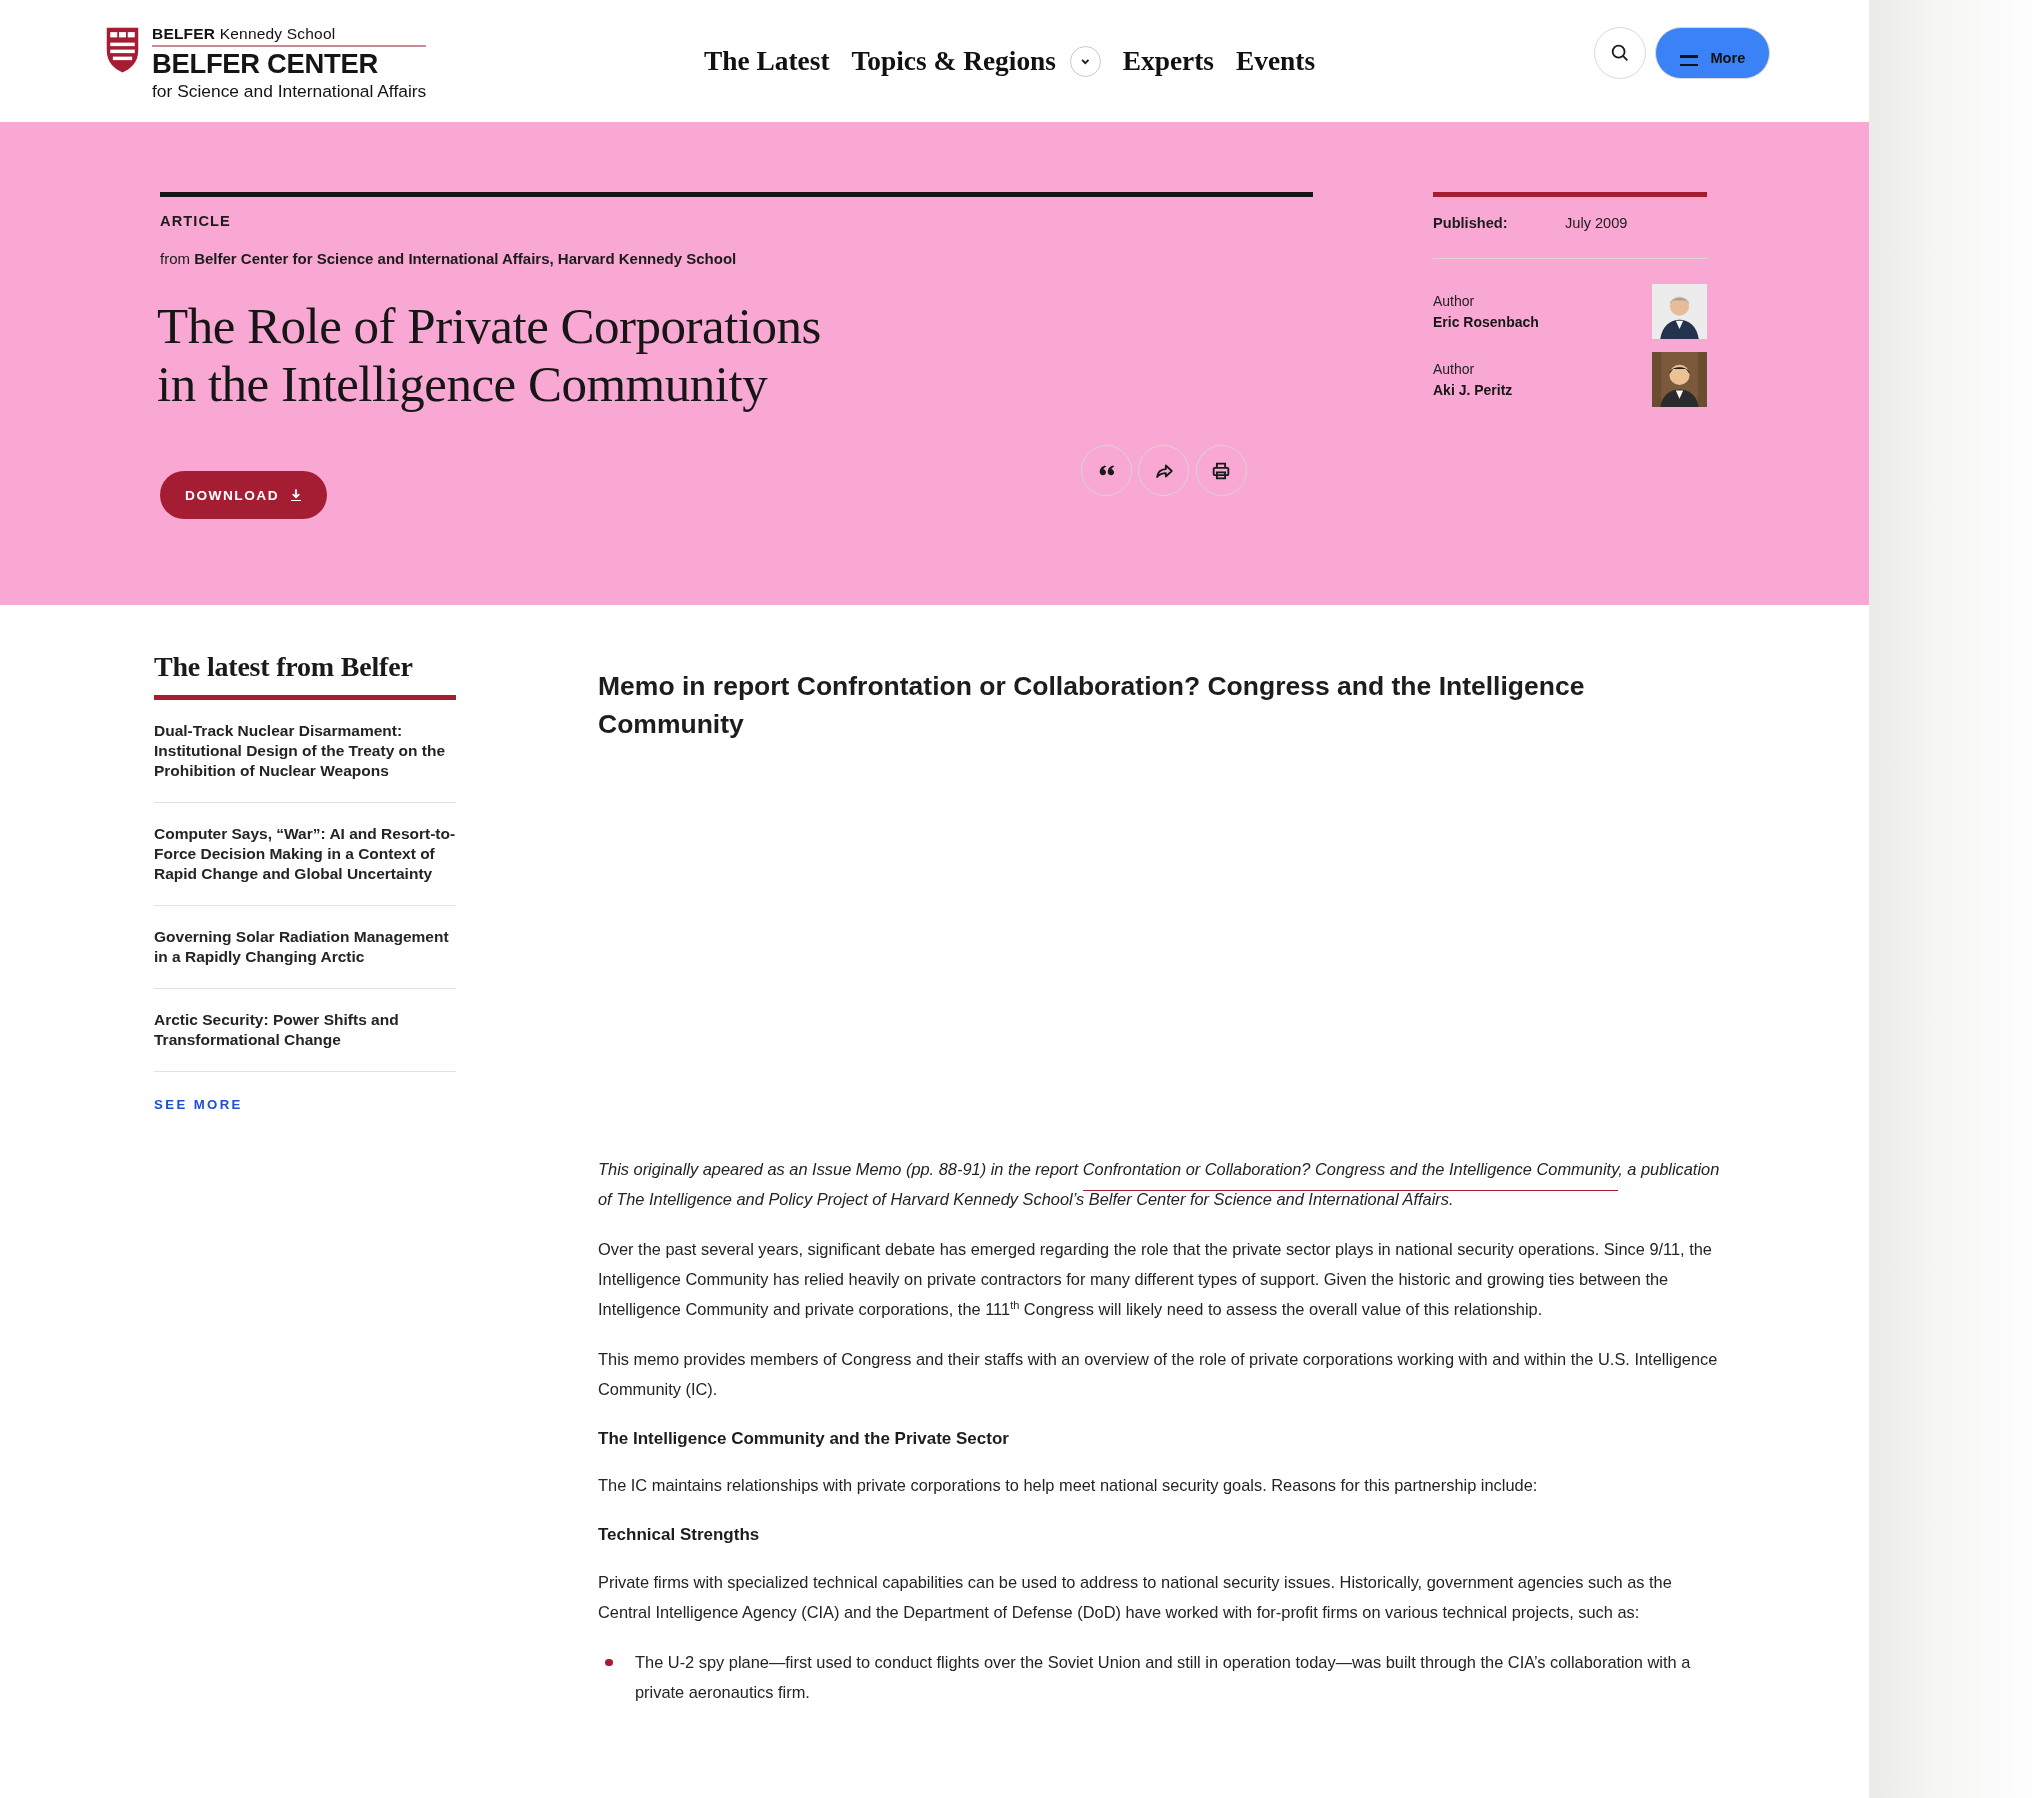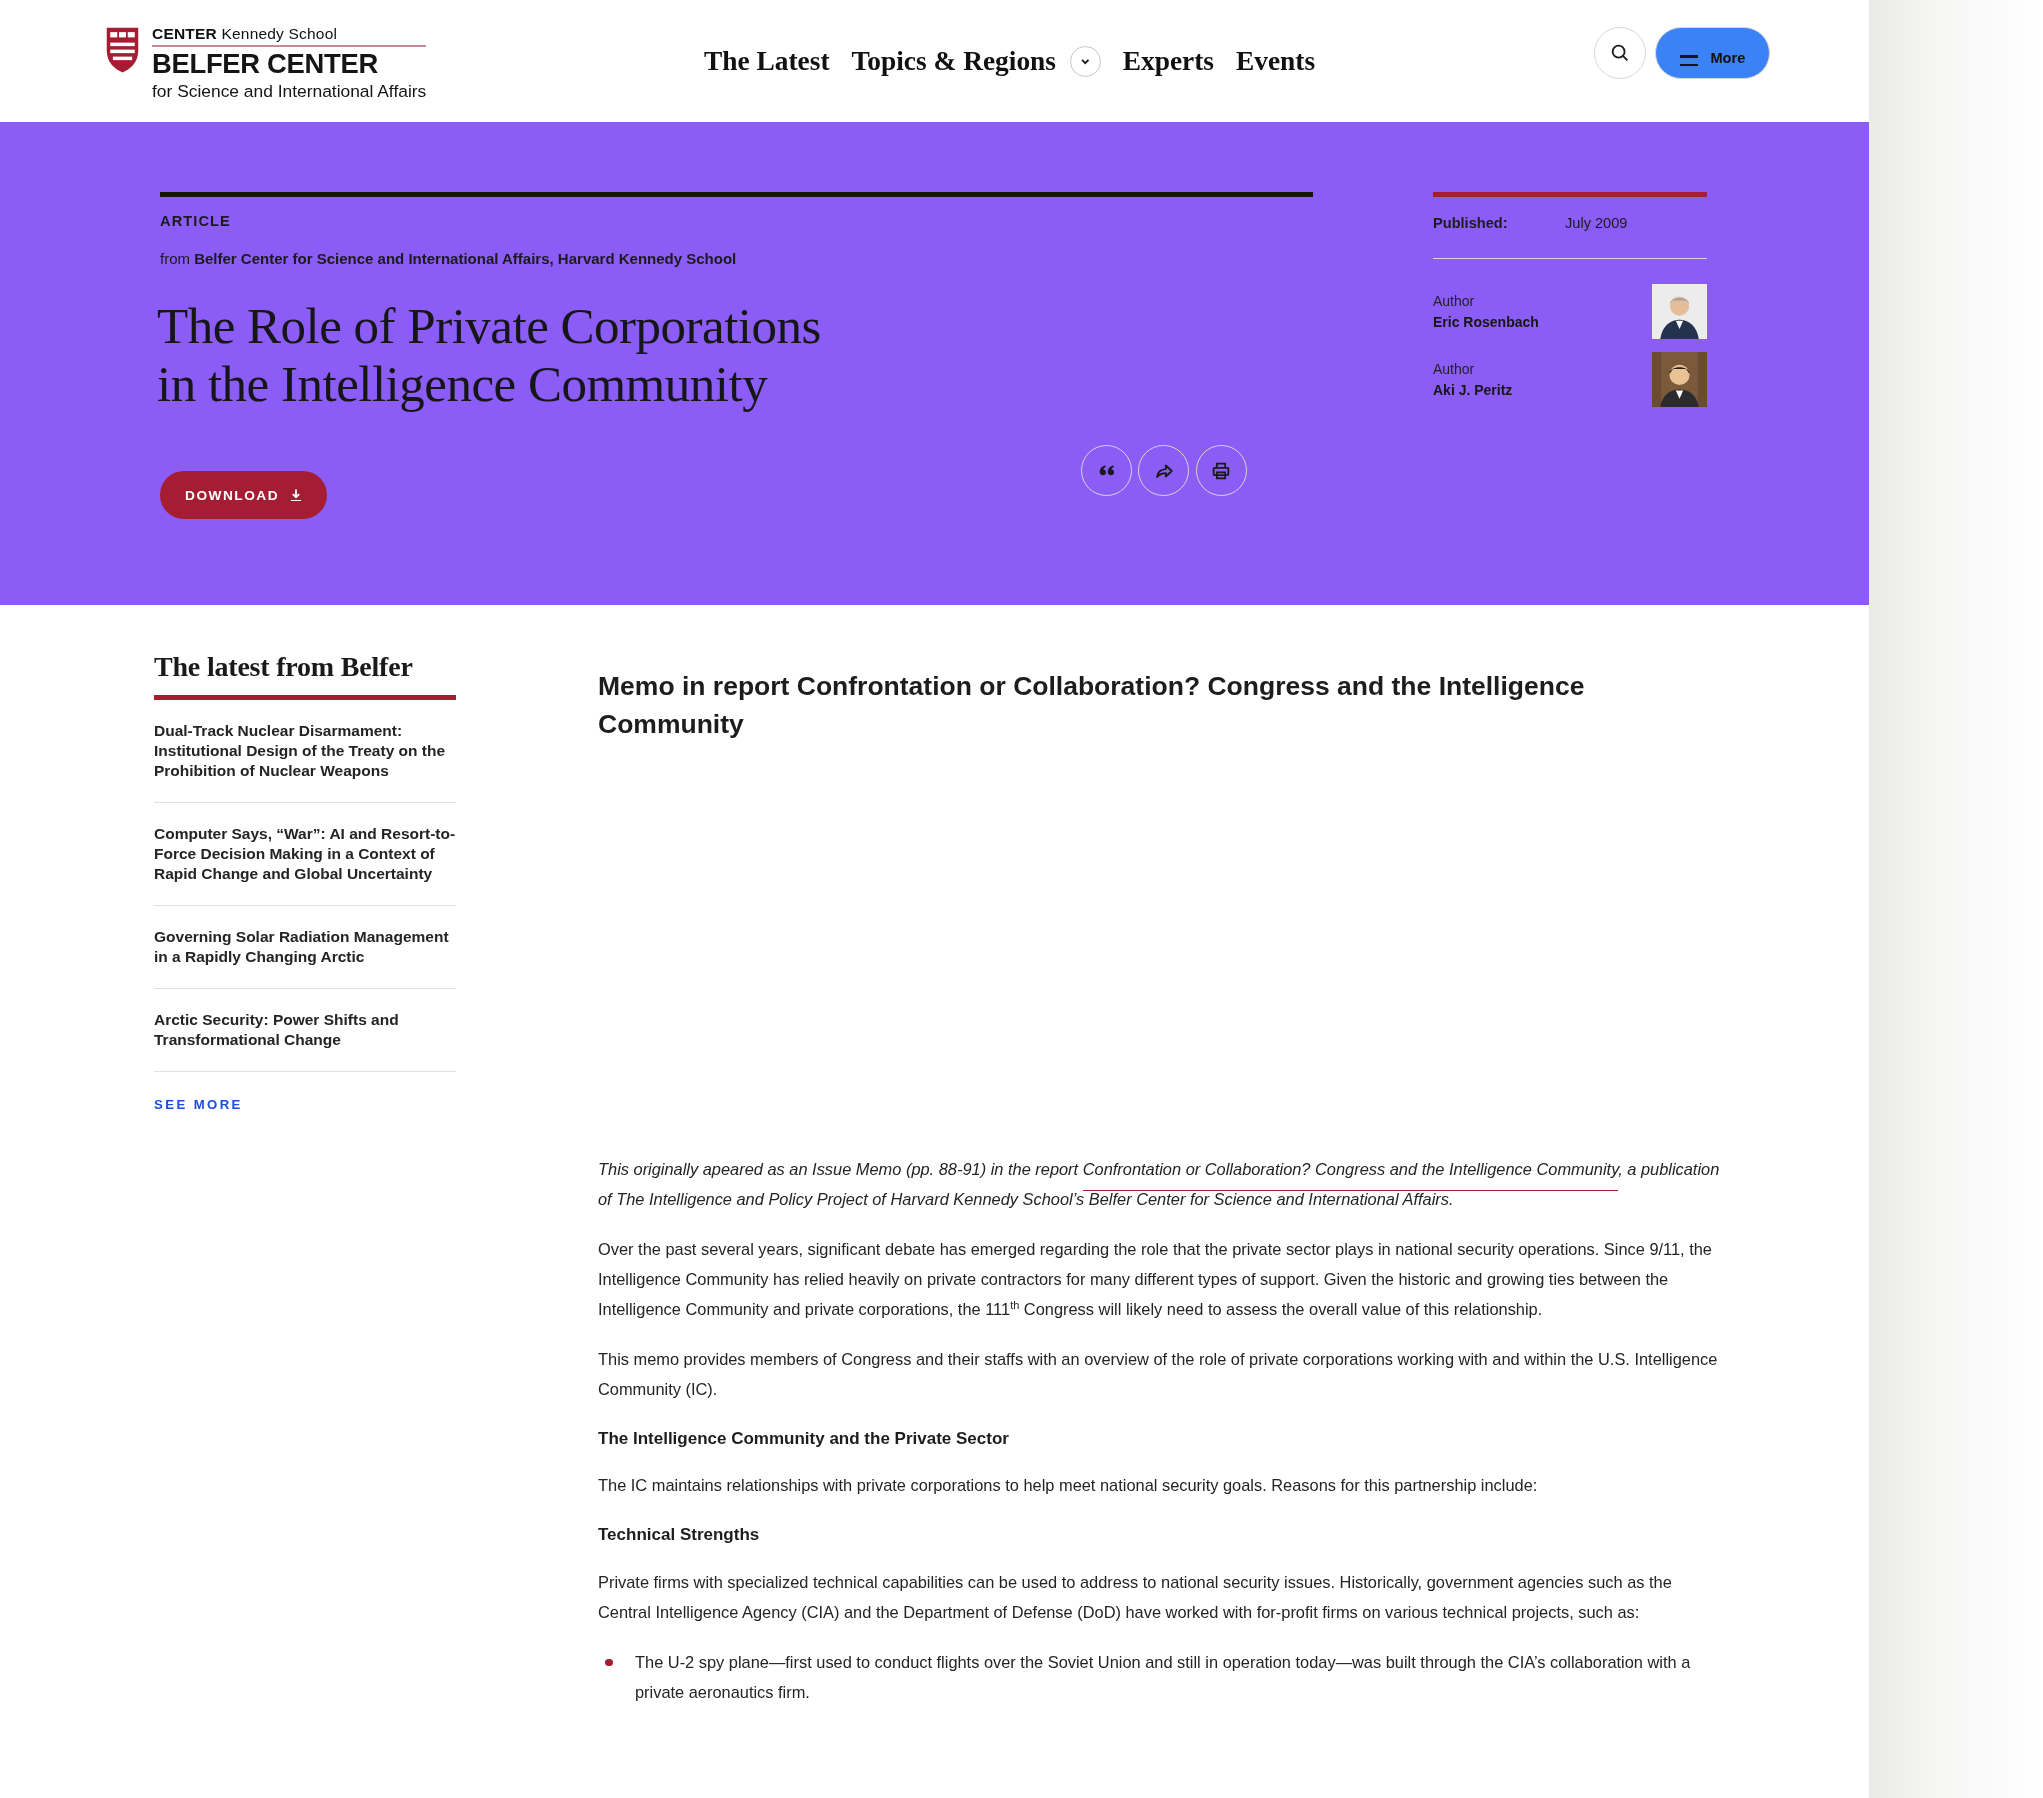--- a/index.html
+++ b/index.html
@@ -35,21 +35,21 @@
   .header-actions{position:absolute;left:1594px;top:27.4px;display:flex;align-items:center;gap:9.1px;}
   .icon-circle{width:52px;height:52px;border-radius:50%;border:0.9px solid #d9d9d6;background:#fff;
     display:flex;align-items:center;justify-content:center;cursor:pointer;padding:0;}
   .more-pill{height:52px;border-radius:26.5px;border:0.9px solid #d9d9d6;background:#3b82f6;
     display:flex;align-items:flex-end;gap:12px;padding:12px 24px;font-size:14.6px;font-weight:700;color:#111;
     font-family:"Liberation Sans",sans-serif;cursor:pointer;}
   .burger{display:inline-flex;flex-direction:column;gap:6.4px;}
   .burger i{width:18.3px;height:2.3px;background:#141414;display:block;}
 
   
-  .hero{position:absolute;top:122px;left:0;width:1869px;height:483px;background:#8b5cf6;}
+  .hero{position:absolute;top:122px;left:0;width:1869px;height:483px;background:#f9a8d4;}
   .rule-black{position:absolute;left:160px;top:70px;width:1153px;height:4.6px;background:#141414;}
   .kicker{position:absolute;left:160px;top:91px;font-size:14.6px;font-weight:700;letter-spacing:1.1px;color:#1b1b1b;}
   .from-line{position:absolute;left:160px;top:128px;font-size:15px;color:#1b1b1b;}
   .from-line .src{font-weight:700;}
   .hero-title{position:absolute;left:157px;top:175px;margin:0;
     font-family:"Liberation Serif",serif;font-size:51px;line-height:58px;font-weight:500;
     letter-spacing:-0.5px;color:#161616;}
   .download-btn{position:absolute;left:160px;top:349px;height:48px;padding:0 25px;border:none;border-radius:24px;
     background:#a41d33;color:#fff;font-size:13.7px;font-weight:700;letter-spacing:1.5px;
     display:flex;align-items:center;gap:11px;font-family:"Liberation Sans",sans-serif;cursor:pointer;}
@@ -104,21 +104,21 @@
       <svg class="shield" viewBox="0 0 40 56">
         <path d="M2 2h36v26c0 14-9.5 21.5-18 25C11.5 49.5 2 42 2 28z" fill="#a41d33"></path>
         <rect x="6" y="7" width="8" height="6" fill="#ffffff"></rect>
         <rect x="16" y="7" width="8" height="6" fill="#ffffff"></rect>
         <rect x="26" y="7" width="8" height="6" fill="#ffffff"></rect>
         <rect x="6" y="19" width="28" height="4" fill="#ffffff"></rect>
         <rect x="6" y="27" width="28" height="4" fill="#ffffff"></rect>
         <rect x="9" y="35" width="22" height="4" fill="#ffffff"></rect>
       </svg>
       <span class="logo-text">
-        <span class="logo-school"><span class="b">CENTER</span> <span>Kennedy School</span></span>
+        <span class="logo-school"><span class="b">BELFER</span> <span>Kennedy School</span></span>
         <span class="logo-rule"></span>
         <span class="logo-center">BELFER CENTER</span>
         <span class="logo-tagline">for Science and International Affairs</span>
       </span>
     </a>
 
     <nav class="main-nav">
       <a>The Latest</a>
       <span class="nav-group">
         <a>Topics &amp; Regions</a>

